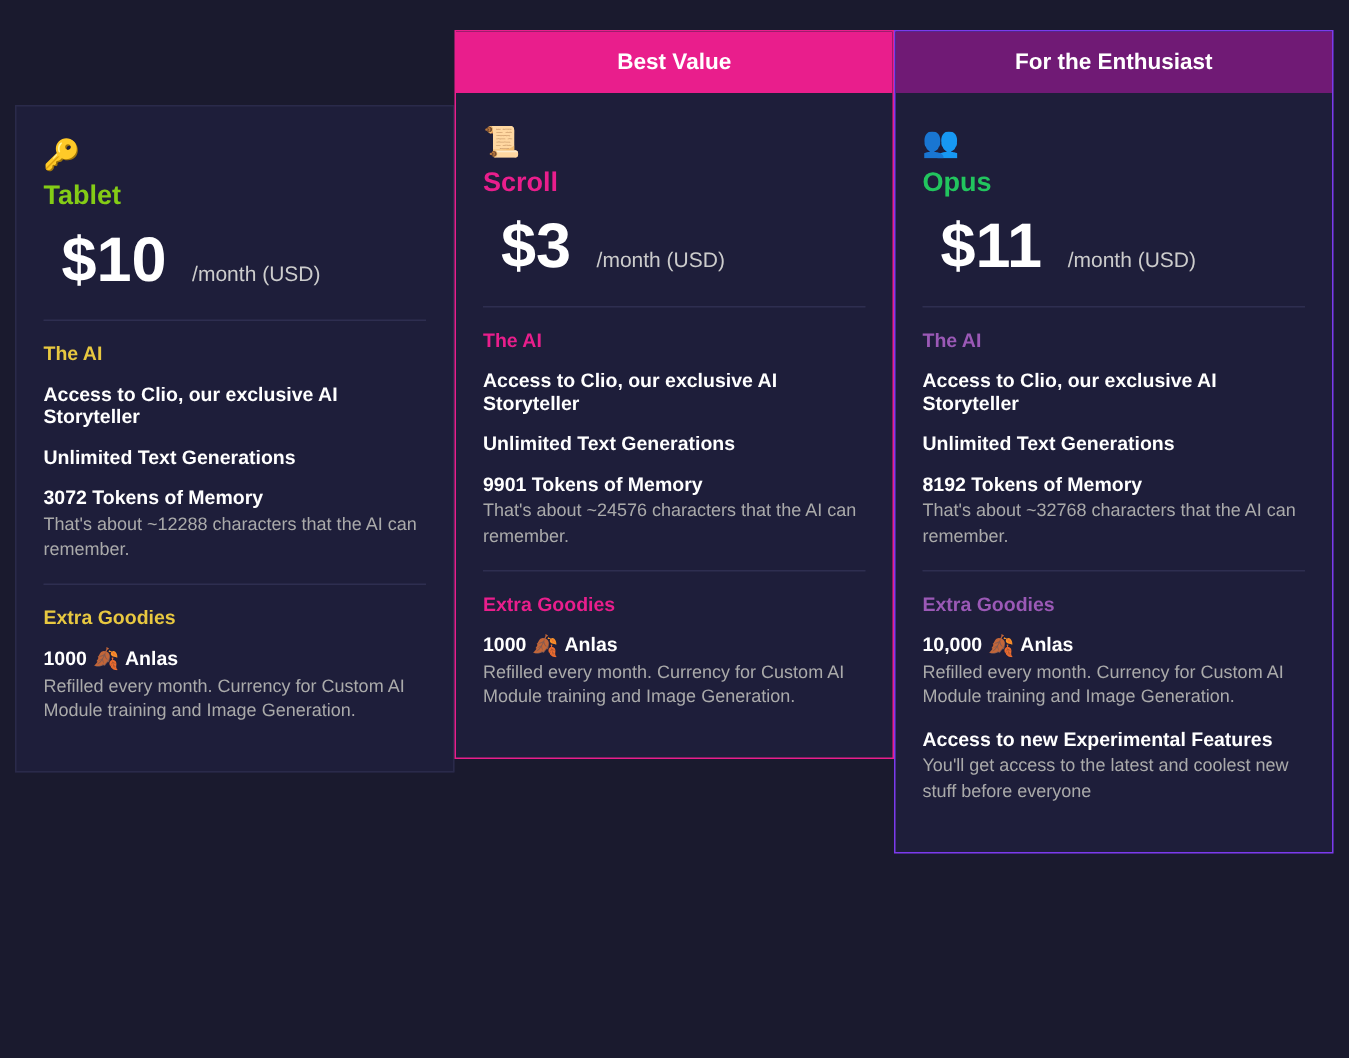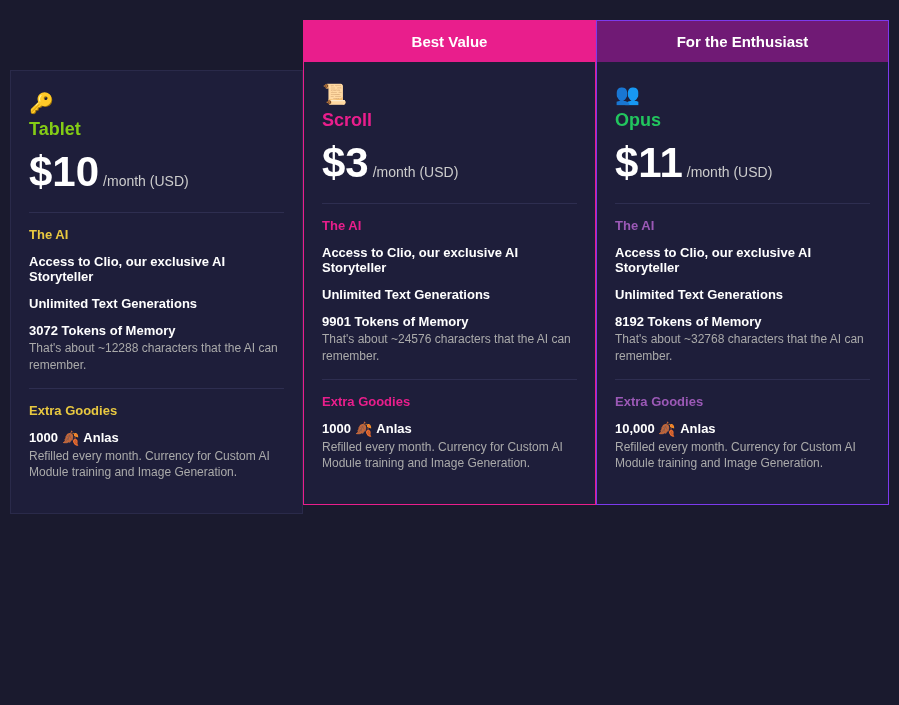--- a/index.html
+++ b/index.html
@@ -78,22 +78,23 @@
       font-weight: bold;
       margin-bottom: 8px;
     }
     .plan-name-yellow { color: #84cc16; }
     .plan-name-pink { color: #e91e8c; }
     .plan-name-purple { color: #22c55e; }
 
     .price-line {
       display: flex;
       align-items: baseline;
-      gap: 0;
+      gap: 13px;
       margin-bottom: 16px;
+      margin-left: 12px;
     }
     .price-big {
       font-size: 42px;
       font-weight: bold;
       color: #fff;
     }
     .price-small {
       font-size: 14px;
       color: #ccc;
       margin-left: 4px;
@@ -239,16 +240,20 @@
       <hr class="divider">
       <div class="section-title section-title-purple">Extra Goodies</div>
       <div class="feature-item">
         <div class="anlas-title">
           <span>10,000</span>
           <span class="anlas-icon">🍂</span>
           <span>Anlas</span>
         </div>
         <div class="feature-desc">Refilled every month. Currency for Custom AI Module training and Image Generation.</div>
       </div>
+      <div class="feature-item">
+        <div class="feature-title">Access to new Experimental Features</div>
+        <div class="feature-desc">You'll get access to the latest and coolest new stuff before everyone</div>
+      </div>
     </div>
   </div>
 
 </div>
 
 </body></html>

